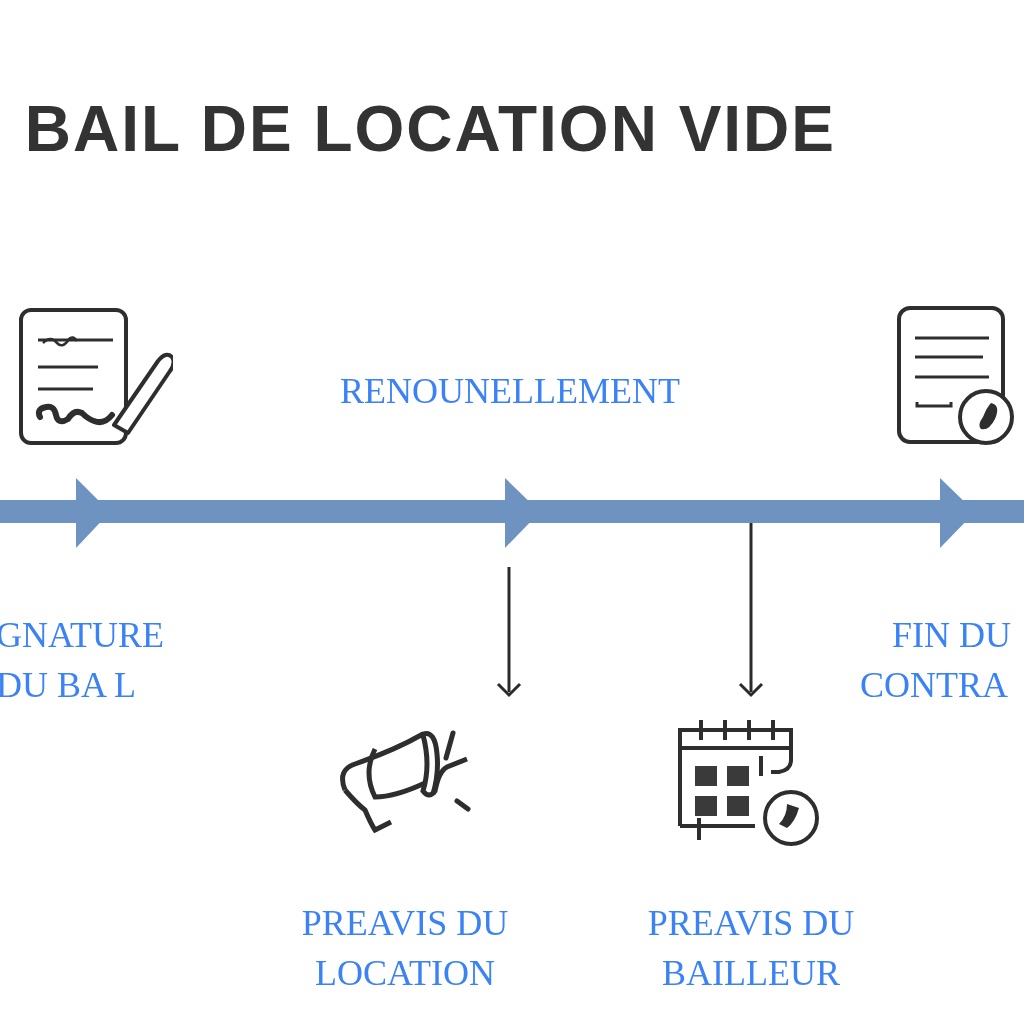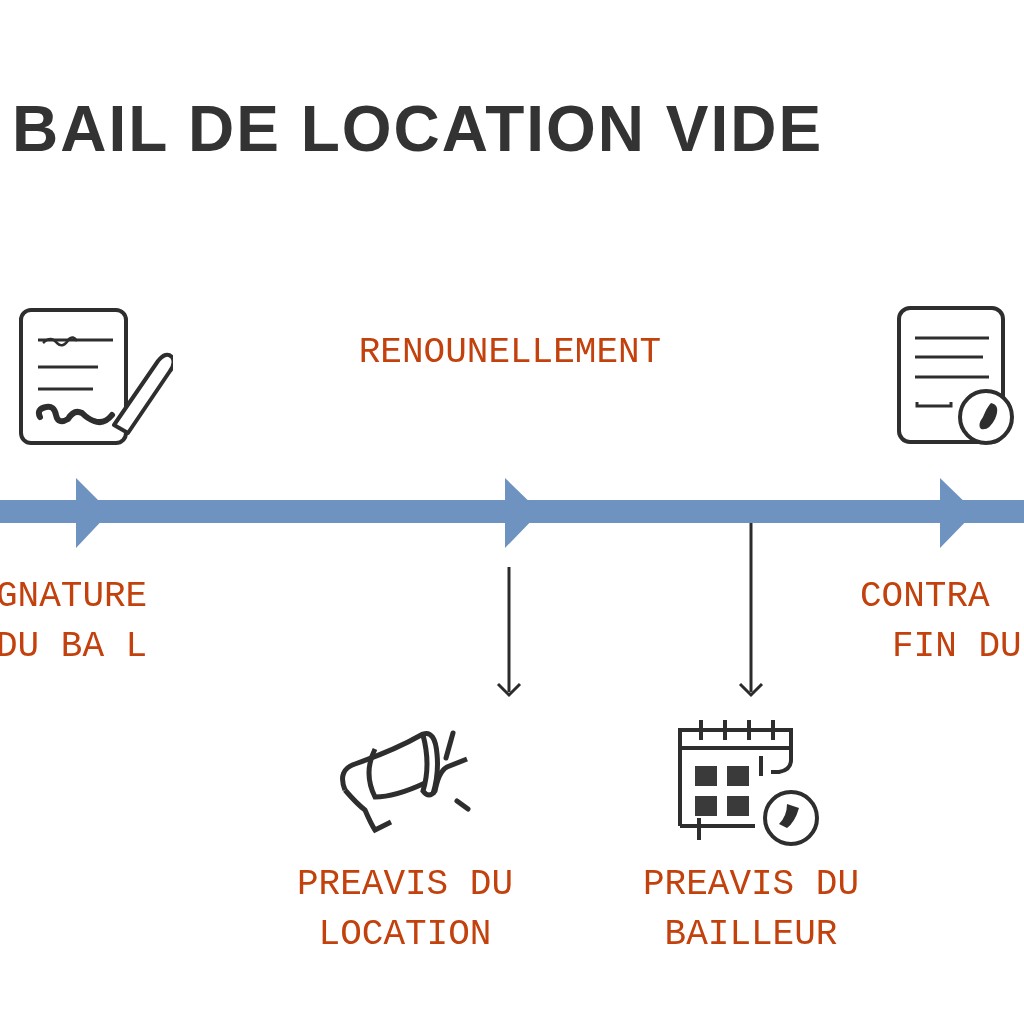--- a/index.html
+++ b/index.html
@@ -1,22 +1,22 @@
 <!DOCTYPE html>
 <html><head>
 <meta charset="utf-8">
 <style>
   html, body { margin: 0; padding: 0; background: #ffffff; }
   body { width: 1024px; height: 1024px; position: relative; overflow: hidden;
          font-family: "DejaVu Sans", sans-serif; color: #2e2e2e; }
-  .title { position: absolute; left: 12px; width: 832px; top: 92px; text-align: left;
+  .title { position: absolute; left: 4px; width: 832px; top: 92px; text-align: right;
            font-family: "Liberation Sans", sans-serif; font-weight: bold; font-size: 64px;
            letter-spacing: 2px; color: #333333; }
-  .label { position: absolute; text-align: center; font-family: Liberation Mono, monospace;
-           font-size: 36px; line-height: 50px; color: #c2410c; white-space: nowrap; }
+  .label { position: absolute; text-align: center; font-family: Liberation Serif, serif;
+           font-size: 36px; line-height: 50px; color: #3b82f6; white-space: nowrap; margin-top: 38px; }
   .label span { display: block; }
   .icon { position: absolute; }
   svg.timeline { position: absolute; left: 0; top: 0; }
 </style>
 </head>
 <body>
 
 <div class="title">BAIL DE LOCATION VIDE</div>
 
 <svg class="timeline" width="1024" height="1024">
@@ -85,22 +85,22 @@
 <div class="label" style="left:-4px;top:572px;text-align:left;">
   <span>GNATURE</span>
   <span>DU BA L</span>
 </div>
 
 <div class="label" style="left:302px;width:416px;top:328px;">
   <span>RENOUNELLEMENT</span>
 </div>
 
 <div class="label" style="left:860px;top:572px;text-align:left;">
+  <span style="padding-left:32px;">FIN DU</span>
   <span>CONTRA</span>
-  <span style="padding-left:32px;">FIN DU</span>
 </div>
 
 <div class="label" style="left:270px;width:270px;top:860px;">
   <span>PREAVIS DU</span>
   <span>LOCATION</span>
 </div>
 
 <div class="label" style="left:616px;width:270px;top:860px;">
   <span>PREAVIS DU</span>
   <span>BAILLEUR</span>

